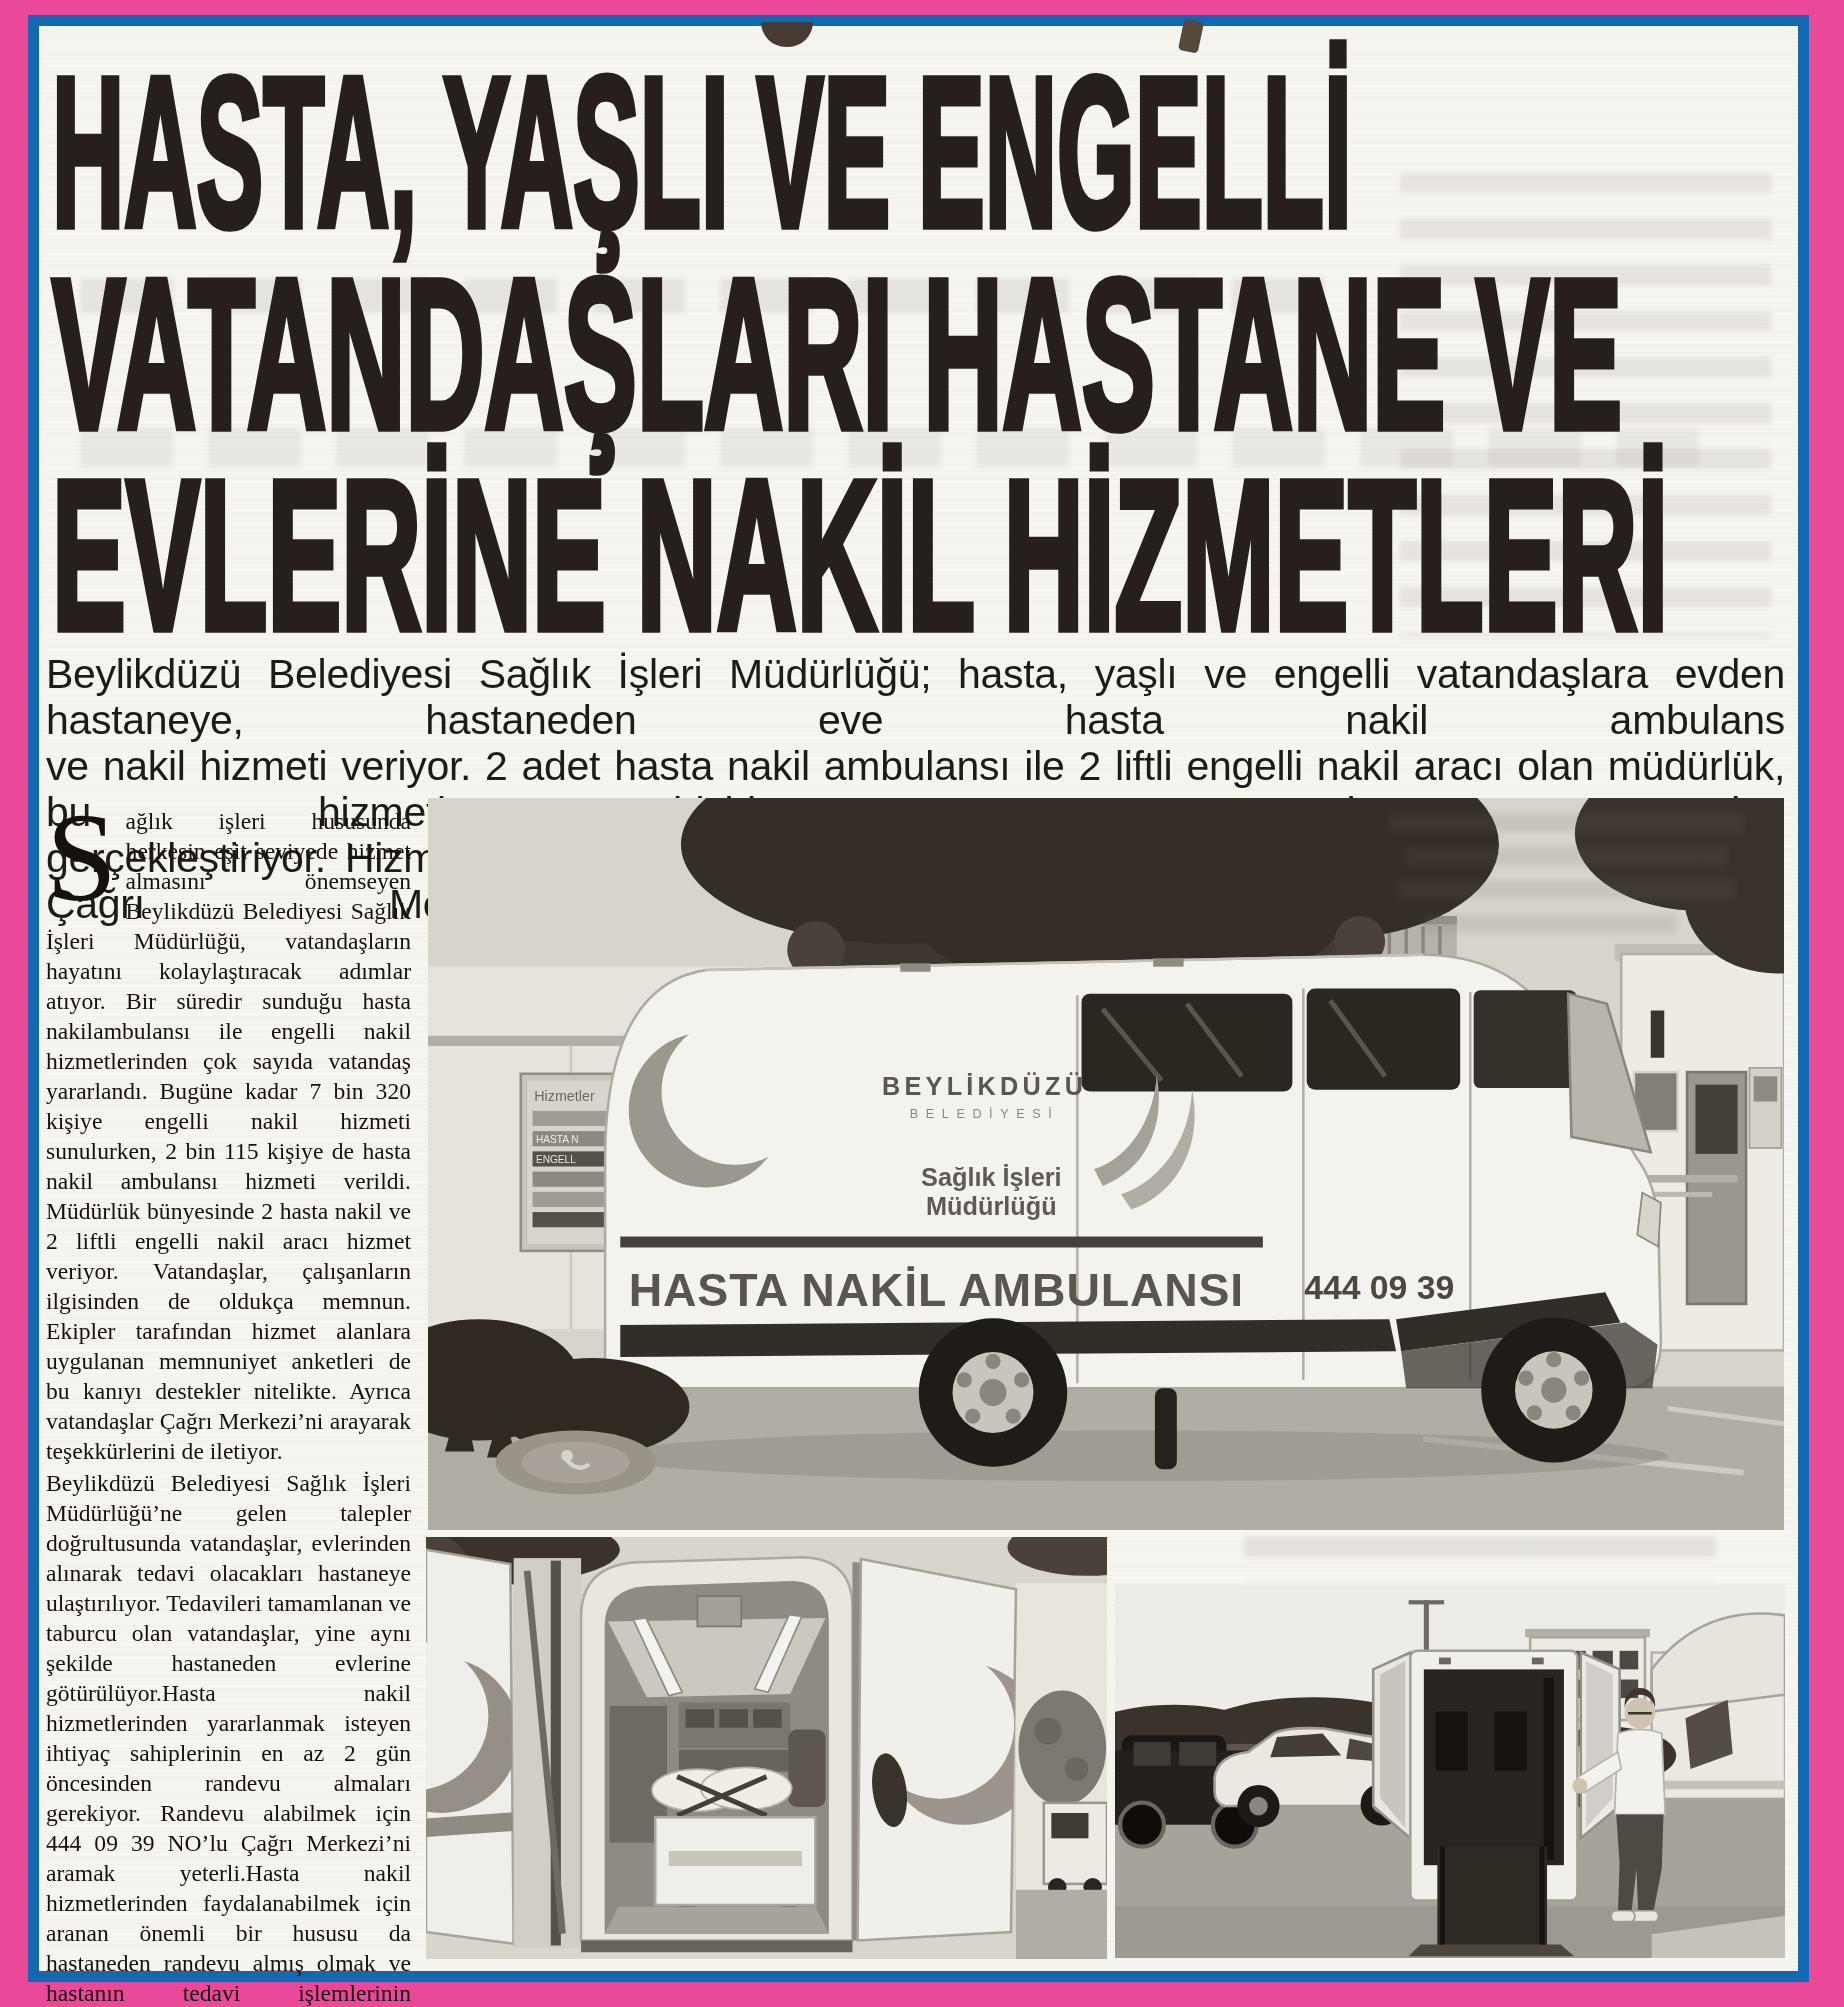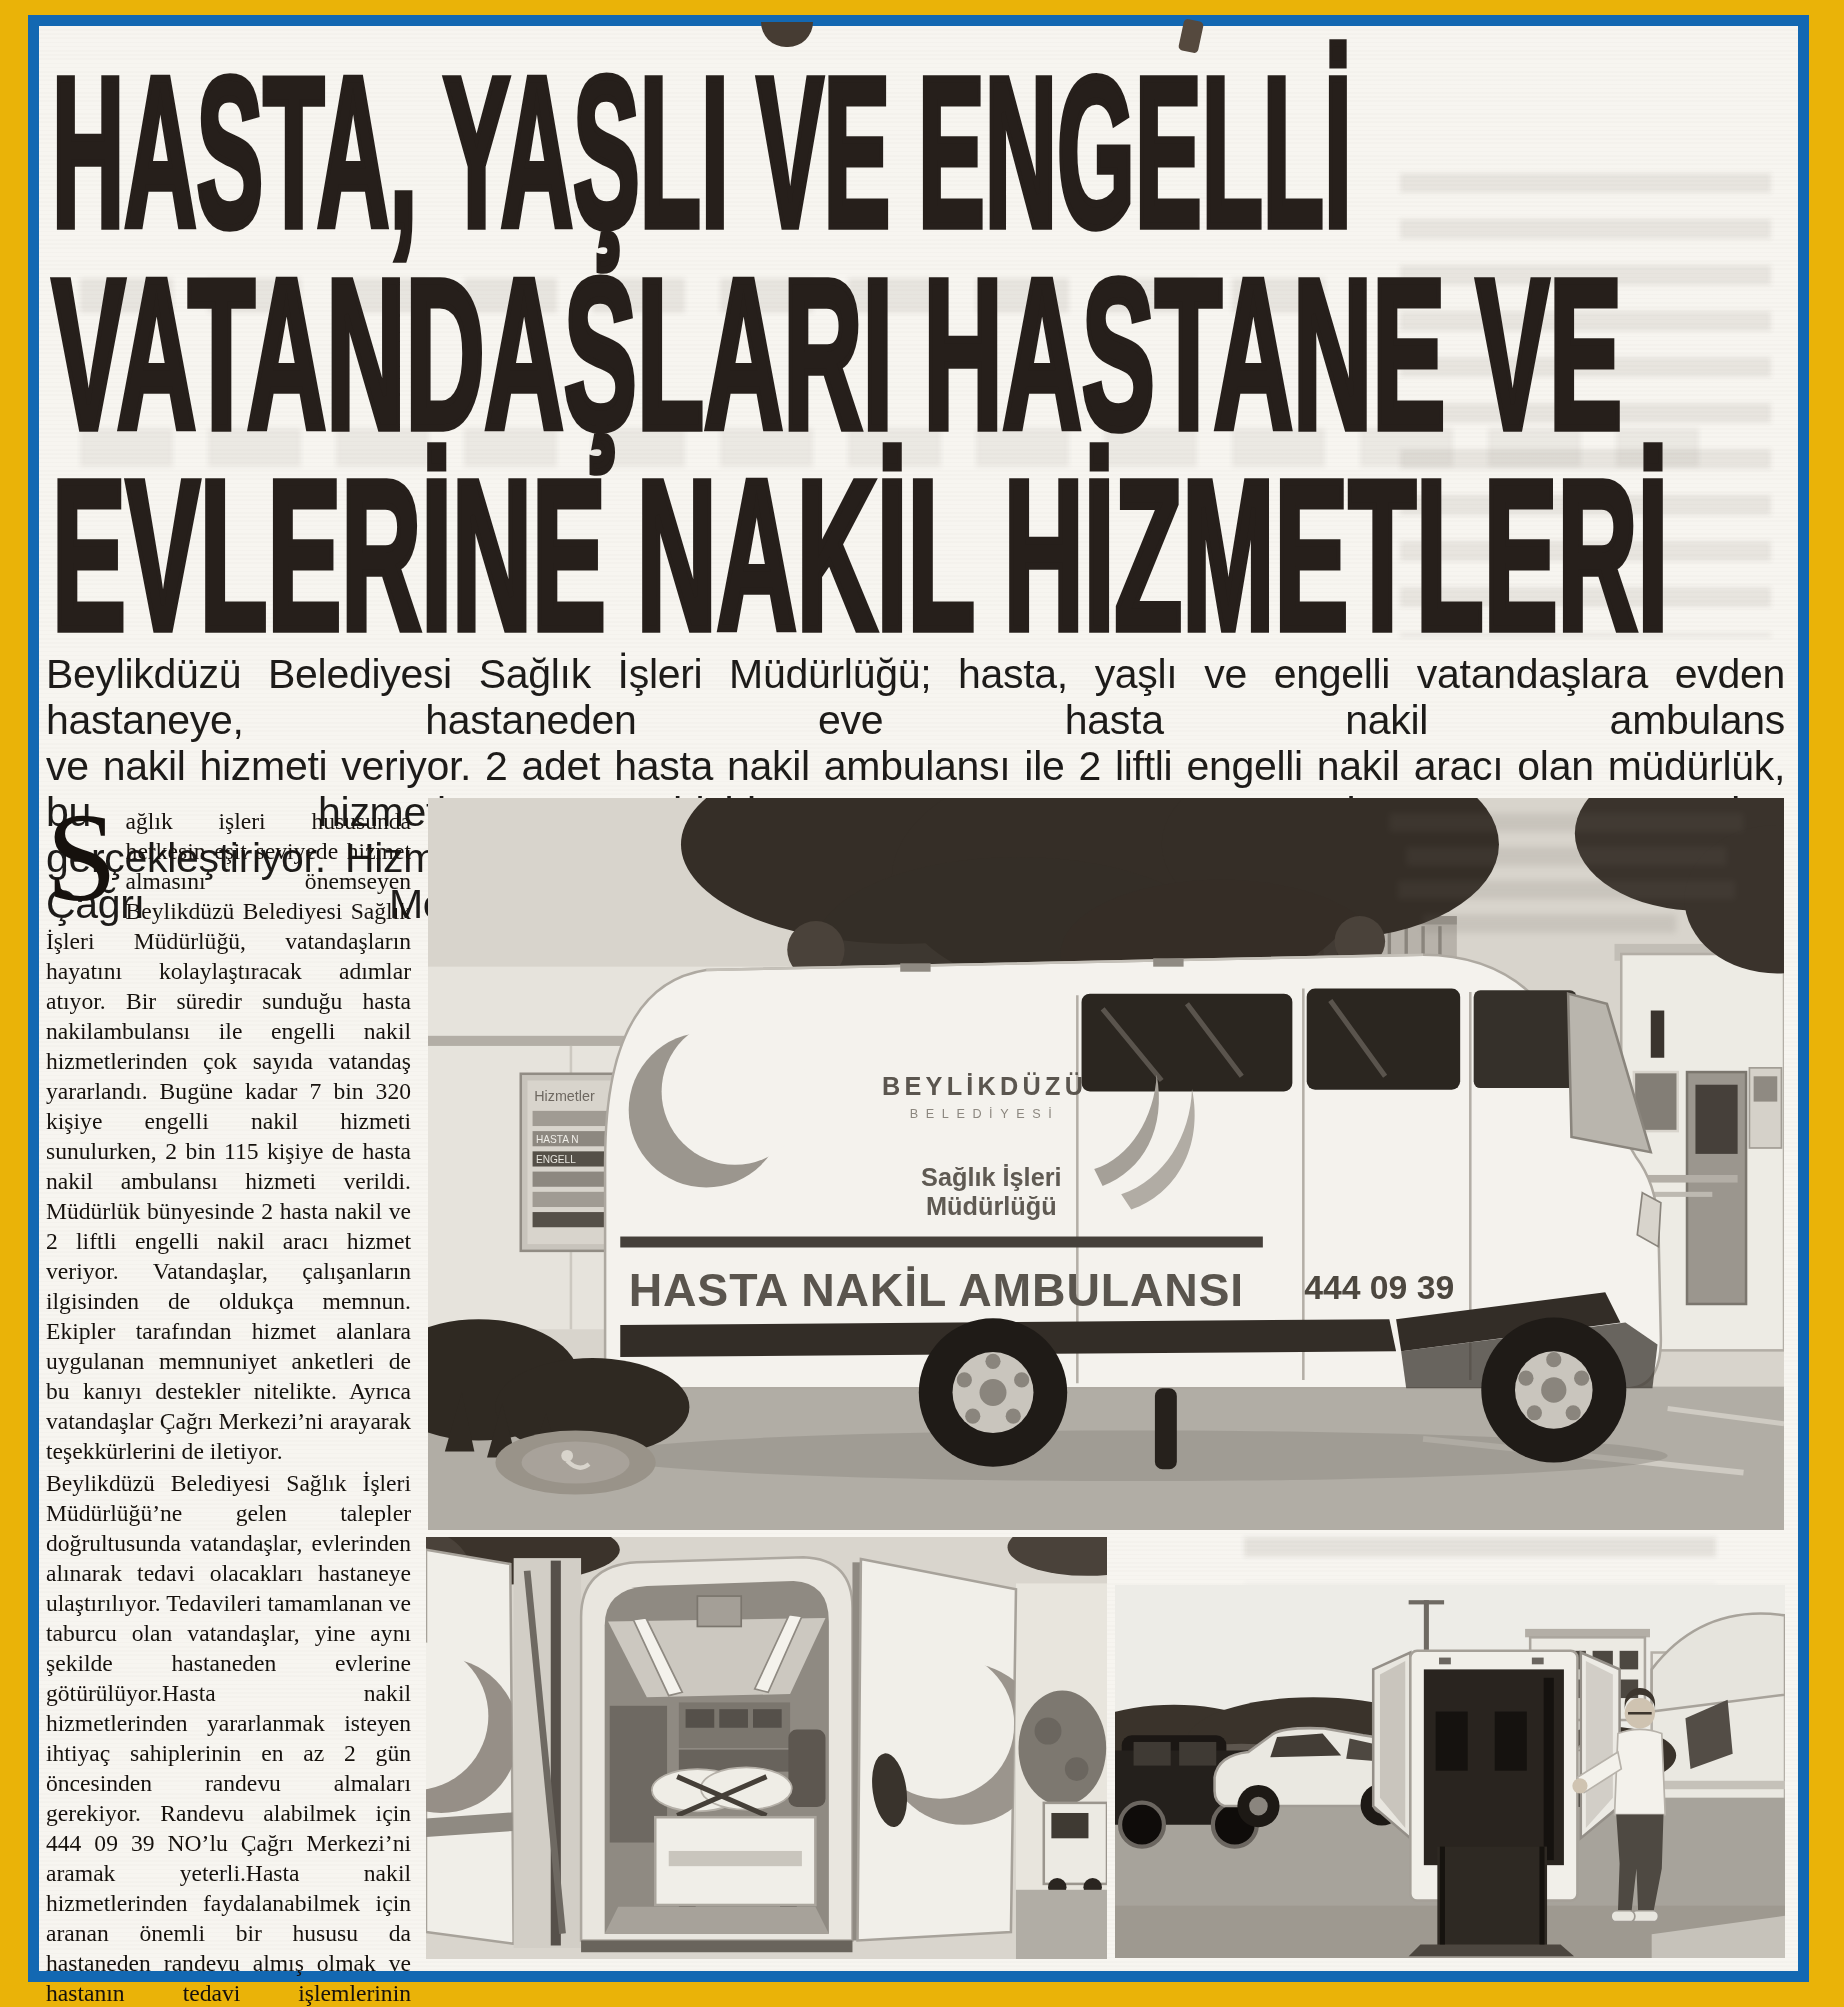--- a/index.html
+++ b/index.html
@@ -1,16 +1,16 @@
 <!DOCTYPE html>
 <html style="font-size:13.5px"><head>
 <meta charset="utf-8">
 <style>
   html,body{margin:0;padding:0;background:#e9e7e2;}
-  #page{position:relative;width:1844px;height:2007px;background:#eab308;overflow:hidden;
+  #page{position:relative;width:1844px;height:2007px;background:#ec4899;overflow:hidden;
         font-family:"Liberation Sans",sans-serif;}
   #clip-frame{position:absolute;left:28px;top:15px;width:1781px;height:1967px;
         border:11px solid #1368b2;background:#f7f5f0;box-sizing:border-box;
         background-image:repeating-linear-gradient(0deg,rgba(90,80,70,.02) 0 1.7px,transparent 1.7px 4.2px);}
   
   .hl{position:absolute;left:52px;font-weight:bold;color:#261f1b;font-size:213px;line-height:173px;
       white-space:nowrap;-webkit-text-stroke:7.6px #261f1b;}
   .hl>span{display:inline-block;transform-origin:0 60%;}
   #hl1{top:66px}   #hl1>span{transform:scaleX(.47)}
   #hl2{top:268px}  #hl2>span{transform:scaleX(.515)}

